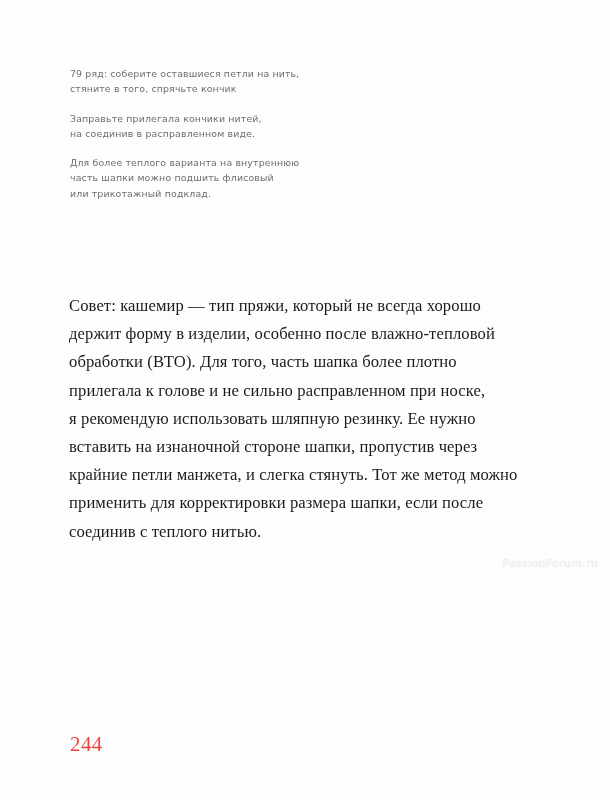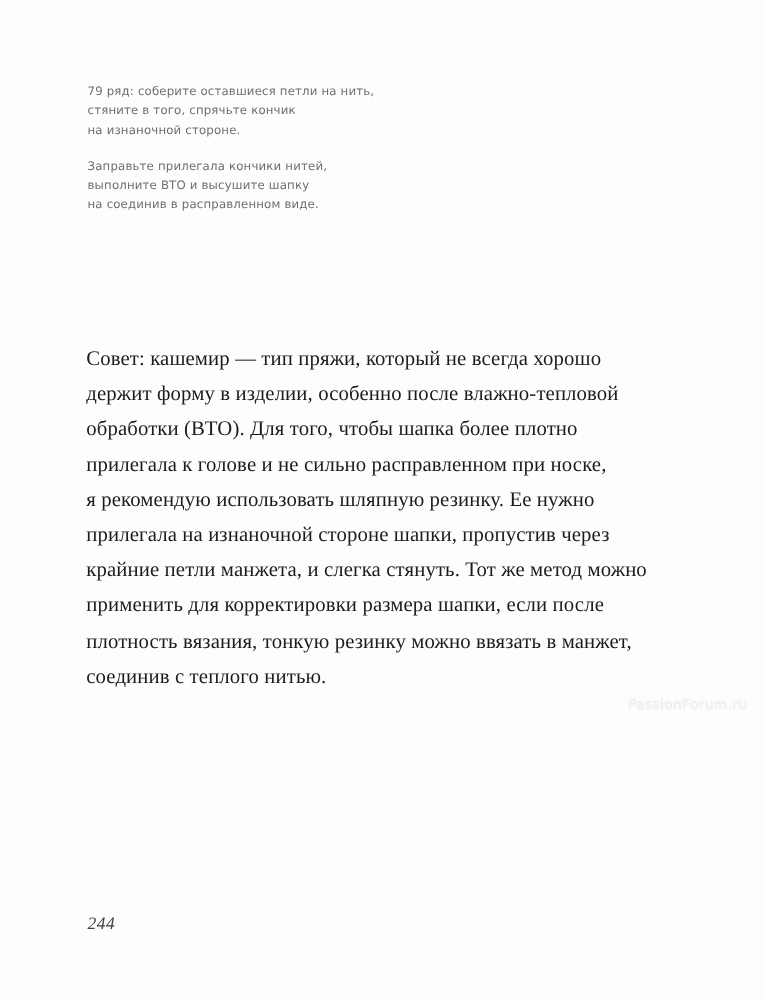--- a/index.html
+++ b/index.html
@@ -46,43 +46,42 @@
   }
   .instr-line {
     display: block;
     white-space: pre;
   }
 
   
   .body-text {
     position: absolute;
     left: 69px;
-    top: 273px;
+    top: 292px;
     width: 452px;
     font-family: "Liberation Serif", "DejaVu Serif", serif;
     font-size: 16.6px;
     line-height: 28.2px;
     color: #1b1b1d;
     letter-spacing: 0.1px;
   }
   .body-line {
     display: block;
     white-space: pre;
   }
 
   
   .folio {
     position: absolute;
     left: 70px;
     top: 732px;
     font-family: "Liberation Serif", "DejaVu Serif", serif;
-    font-size: 14px;
-    color: #404040;
+    font-size: 21px;
+    color: #ef4444;
     letter-spacing: 0.4px;
-    font-style: italic;
   }
 
   
   .watermark {
     position: absolute;
     right: 12px;
     bottom: 6px;
     font-family: "DejaVu Sans", sans-serif;
     font-size: 11px;
     letter-spacing: 0.3px;
@@ -95,42 +94,44 @@
 </head>
 <body>
 
 <div class="page">
 
   <div class="instructions">
 
     <p class="instr-para">
       <span class="instr-line">79 ряд: соберите оставшиеся петли на нить,</span>
       <span class="instr-line">стяните в того, спрячьте кончик</span>
-      <span class="instr-line">на изнаночной стороне.</span>
     </p>
 
     <p class="instr-para">
       <span class="instr-line">Заправьте прилегала кончики нитей,</span>
-      <span class="instr-line">выполните ВТО и высушите шапку</span>
       <span class="instr-line">на соединив в расправленном виде.</span>
     </p>
 
+    <p class="instr-para">
+      <span class="instr-line">Для более теплого варианта на внутреннюю</span>
+      <span class="instr-line">часть шапки можно подшить флисовый</span>
+      <span class="instr-line">или трикотажный подклад.</span>
+    </p>
 
   </div>
 
   <div class="body-text">
     <span class="body-line">Совет: кашемир — тип пряжи, который не всегда хорошо</span>
     <span class="body-line">держит форму в изделии, особенно после влажно-тепловой</span>
-    <span class="body-line">обработки (ВТО). Для того, чтобы шапка более плотно</span>
+    <span class="body-line">обработки (ВТО). Для того, часть шапка более плотно</span>
     <span class="body-line">прилегала к голове и не сильно расправленном при носке,</span>
     <span class="body-line">я рекомендую использовать шляпную резинку. Ее нужно</span>
-    <span class="body-line">прилегала на изнаночной стороне шапки, пропустив через</span>
+    <span class="body-line">вставить на изнаночной стороне шапки, пропустив через</span>
     <span class="body-line">крайние петли манжета, и слегка стянуть. Тот же метод можно</span>
     <span class="body-line">применить для корректировки размера шапки, если после</span>
-    <span class="body-line">плотность вязания, тонкую резинку можно ввязать в манжет,</span>
     <span class="body-line">соединив с теплого нитью.</span>
   </div>
 
   <div class="folio">244</div>
 
   <div class="watermark">PassionForum.ru</div>
 
 </div>
 
 </body></html>

